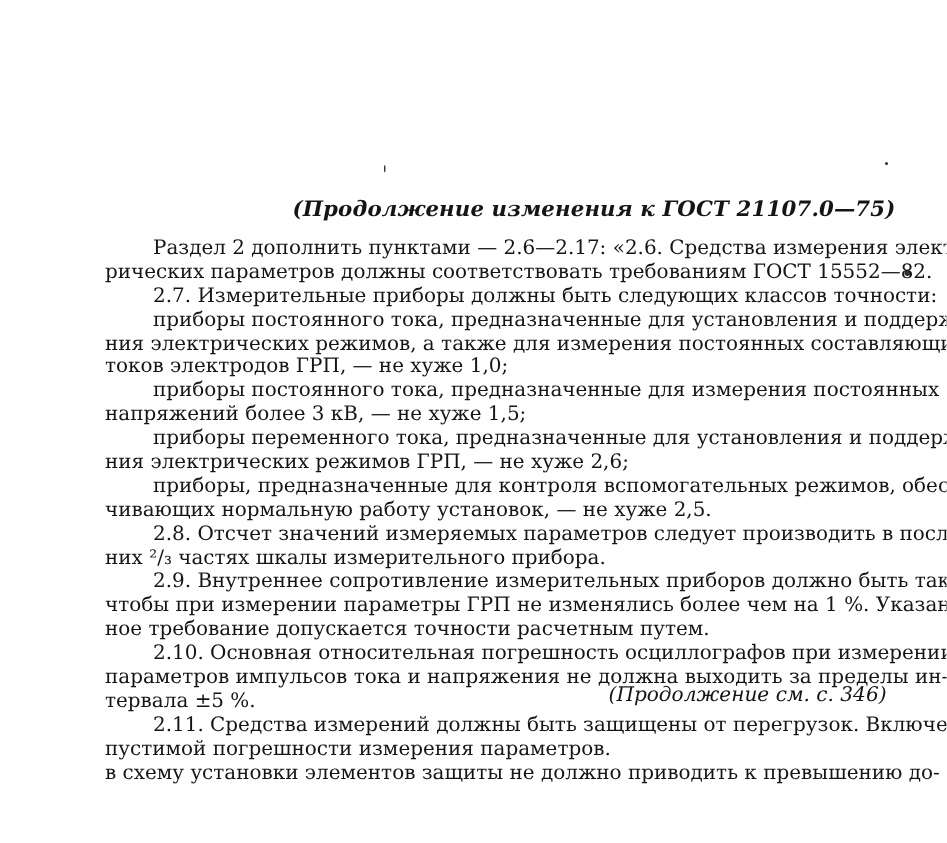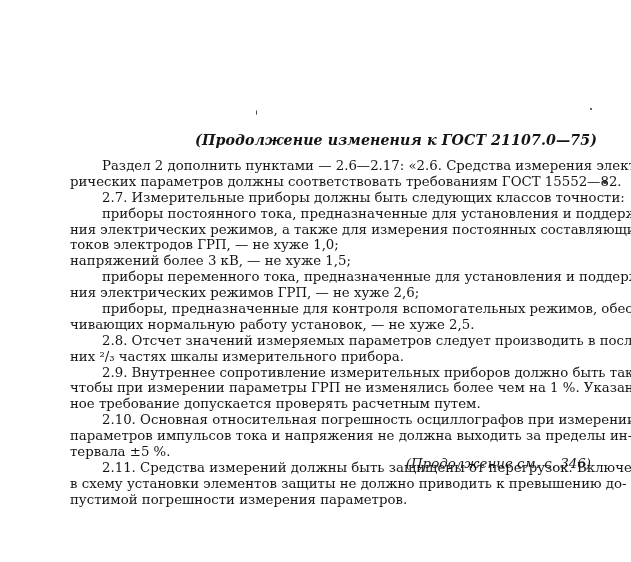--- a/index.html
+++ b/index.html
@@ -23,32 +23,33 @@
 
   <div class="header">(Продолжение изменения к ГОСТ 21107.0—75)</div>
 
   <div class="body-text" id="body-text">
       <div class="line indent">Раздел 2 дополнить пунктами — 2.6—2.17: «2.6. Средства измерения элект-</div>
       <div class="line last">рических параметров должны соответствовать требованиям ГОСТ 15552—82.</div>
       <div class="line indent last">2.7. Измерительные приборы должны быть следующих классов точности:</div>
       <div class="line indent">приборы постоянного тока, предназначенные для установления и поддержа-</div>
       <div class="line">ния электрических режимов, а также для измерения постоянных составляющих</div>
       <div class="line last">токов электродов ГРП, — не хуже 1,0;</div>
+      <div class="line indent">приборы постоянного тока, предназначенные для измерения постоянных</div>
       <div class="line last">напряжений более 3 кВ, — не хуже 1,5;</div>
       <div class="line indent">приборы переменного тока, предназначенные для установления и поддержа-</div>
       <div class="line last">ния электрических режимов ГРП, — не хуже 2,6;</div>
       <div class="line indent">приборы, предназначенные для контроля вспомогательных режимов, обеспе-</div>
       <div class="line last">чивающих нормальную работу установок, — не хуже 2,5.</div>
       <div class="line indent">2.8. Отсчет значений измеряемых параметров следует производить в послед-</div>
       <div class="line last">них ²/₃ частях шкалы измерительного прибора.</div>
       <div class="line indent">2.9. Внутреннее сопротивление измерительных приборов должно быть таким,</div>
       <div class="line">чтобы при измерении параметры ГРП не изменялись более чем на 1 %. Указан-</div>
-      <div class="line last">ное требование допускается проверять расчетным путем.</div>
+      <div class="line last">ное требование допускается точности расчетным путем.</div>
       <div class="line indent">2.10. Основная относительная погрешность осциллографов при измерении</div>
       <div class="line">параметров импульсов тока и напряжения не должна выходить за пределы ин-</div>
       <div class="line last">тервала ±5 %.</div>
       <div class="line indent">2.11. Средства измерений должны быть защищены от перегрузок. Включение</div>
+      <div class="line last">пустимой погрешности измерения параметров.</div>
       <div class="line">в схему установки элементов защиты не должно приводить к превышению до-</div>
-      <div class="line last">пустимой погрешности измерения параметров.</div>
     </div>
 
   <div class="footer">(Продолжение см. с. 346)</div>
 </div>
 
 </body></html>

